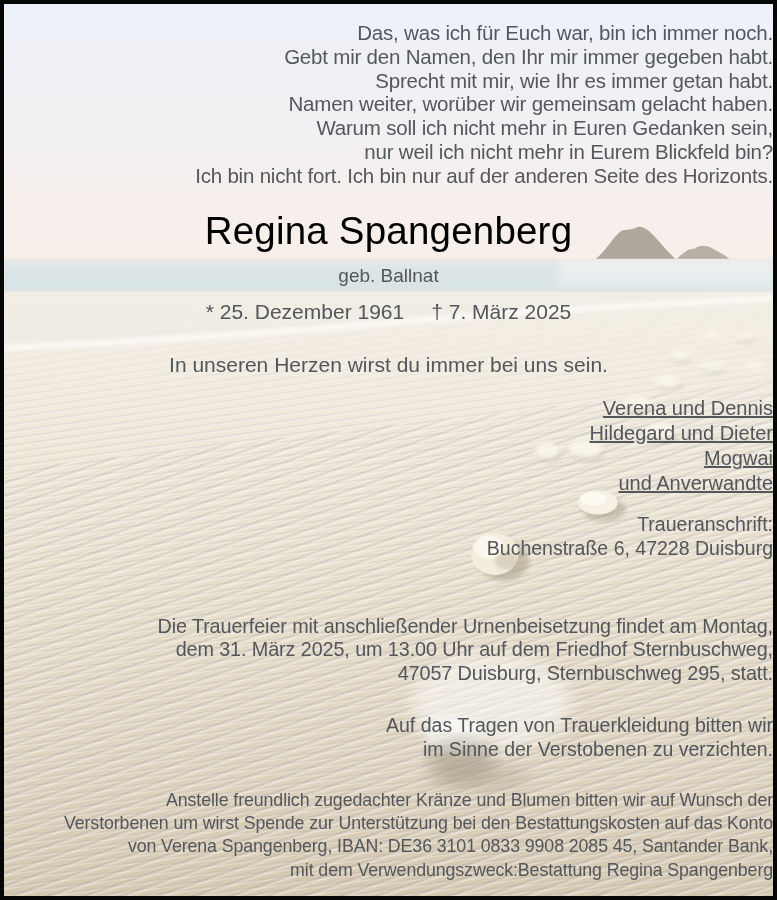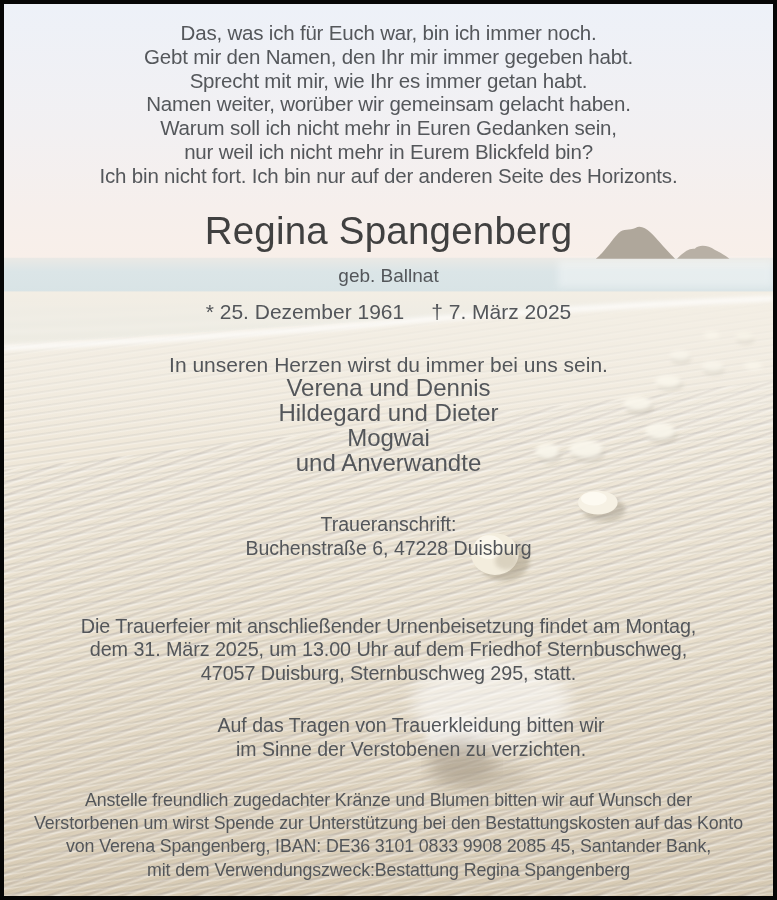--- a/index.html
+++ b/index.html
@@ -16,28 +16,28 @@
   .scene {
     position:absolute; inset:0;
     width:100%; height:100%;
     display:block;
   }
   .block {
     position:absolute; left:0; right:0;
     text-align:center;
     z-index:5;
   }
-  .block div, .block span { white-space:nowrap; }
+  .block div, .block span { white-space:nowrap;text-align:right; }
   .poem     { top:17px;  font-size:20.5px; line-height:23.8px; letter-spacing:-0.2px; color:#54575b; }
-  .name     { top:203px; font-size:38.5px; line-height:47px; letter-spacing:0.2px; color:#404040; }
+  .name     { top:203px; font-size:38.5px; line-height:47px; letter-spacing:0.2px; color:#000000; }
   .maiden   { top:260px; font-size:19px;   line-height:23px; }
   .dates    { top:295px; font-size:21px;   line-height:25px; }
   .dates .death-date { margin-left:27px; }
   .tribute  { top:349px; font-size:21px; line-height:24px; }
-  .mourners { top:372px; font-size:24px; line-height:24.9px; }
+  .mourners { top:392px; font-size:20px; line-height:24.9px;text-decoration:underline; }
   .address  { top:509px; font-size:19.5px; line-height:23.6px; }
   .funeral  { top:611px; font-size:19.8px; line-height:23.4px; letter-spacing:-0.1px; }
   .clothing { top:710px; font-size:19.5px; line-height:23.5px;padding-left:45px; }
   .donation { top:785px; font-size:17.8px; line-height:23.2px; letter-spacing:-0.1px; }
 </style>
 </head>
 <body>
 
 <div class="notice">
 

